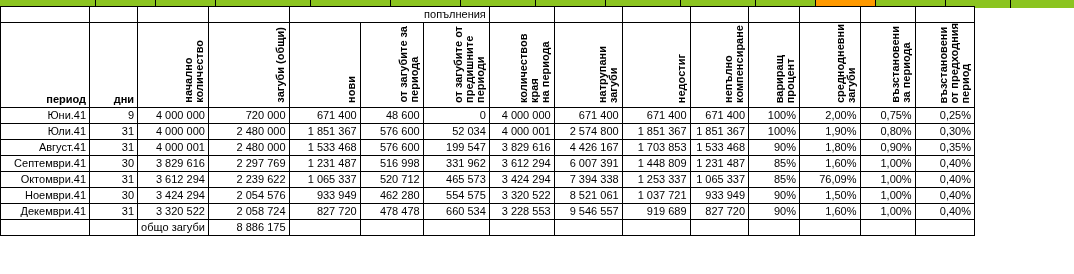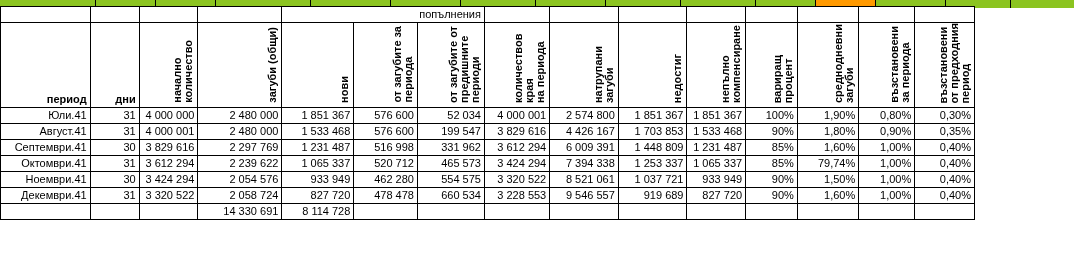--- a/index.html
+++ b/index.html
@@ -139,20 +139,37 @@
       <td><span class="vtxt">среднодневни
 загуби</span></td>
       <td><span class="vtxt">възстановени
 за периода</span></td>
       <td><span class="vtxt">възстановени
 от предходния
 период</span></td>
     </tr>
 
     <tr>
+      <td>Юни.41</td>
+      <td>9</td>
+      <td>4 000 000</td>
+      <td class="fill-orange">720 000</td>
+      <td>671 400</td>
+      <td>48 600</td>
+      <td>0</td>
+      <td class="fill-green">4 000 000</td>
+      <td>671 400</td>
+      <td>671 400</td>
+      <td>671 400</td>
+      <td>100%</td>
+      <td>2,00%</td>
+      <td>0,75%</td>
+      <td>0,25%</td>
+    </tr>
+    <tr>
       <td>Юли.41</td>
       <td>31</td>
       <td>4 000 000</td>
       <td class="fill-orange">2 480 000</td>
       <td>1 851 367</td>
       <td>576 600</td>
       <td>52 034</td>
       <td class="fill-green">4 000 001</td>
       <td>2 574 800</td>
       <td>1 851 367</td>
@@ -181,42 +198,42 @@
     </tr>
     <tr>
       <td>Септември.41</td>
       <td>30</td>
       <td>3 829 616</td>
       <td class="fill-orange">2 297 769</td>
       <td>1 231 487</td>
       <td>516 998</td>
       <td>331 962</td>
       <td class="fill-green">3 612 294</td>
-      <td>6 009 391</td>
+      <td>6 007 391</td>
       <td>1 448 809</td>
       <td>1 231 487</td>
       <td>85%</td>
       <td>1,60%</td>
       <td>1,00%</td>
       <td>0,40%</td>
     </tr>
     <tr>
       <td>Октомври.41</td>
       <td>31</td>
       <td>3 612 294</td>
       <td class="fill-orange">2 239 622</td>
       <td>1 065 337</td>
       <td>520 712</td>
       <td>465 573</td>
       <td class="fill-green">3 424 294</td>
       <td>7 394 338</td>
       <td>1 253 337</td>
       <td>1 065 337</td>
       <td>85%</td>
-      <td>79,74%</td>
+      <td>76,09%</td>
       <td>1,00%</td>
       <td>0,40%</td>
     </tr>
     <tr>
       <td>Ноември.41</td>
       <td>30</td>
       <td>3 424 294</td>
       <td class="fill-orange">2 054 576</td>
       <td>933 949</td>
       <td>462 280</td>
@@ -241,33 +258,33 @@
       <td class="fill-green">3 228 553</td>
       <td>9 546 557</td>
       <td>919 689</td>
       <td>827 720</td>
       <td>90%</td>
       <td>1,60%</td>
       <td>1,00%</td>
       <td>0,40%</td>
     </tr>
 
-    <tr>
-      <td class="nolines"></td>
-      <td class="nolines"></td>
-      <td class="nolines"></td>
-      <td>14 330 691</td>
-      <td>8 114 728</td>
-      <td class="nolines"></td>
-      <td class="nolines"></td>
-      <td class="nolines"></td>
-      <td class="nolines"></td>
-      <td class="nolines"></td>
-      <td class="nolines"></td>
-      <td class="nolines"></td>
-      <td class="nolines"></td>
-      <td class="nolines"></td>
-      <td class="nolines"></td>
-    </tr>
-
+
+    <tr>
+      <td class="nolines"></td>
+      <td class="nolines"></td>
+      <td class="labelcell">общо загуби</td>
+      <td>8 886 175</td>
+      <td class="nolines"></td>
+      <td class="nolines"></td>
+      <td class="nolines"></td>
+      <td class="nolines"></td>
+      <td class="nolines"></td>
+      <td class="nolines"></td>
+      <td class="nolines"></td>
+      <td class="nolines"></td>
+      <td class="nolines"></td>
+      <td class="nolines"></td>
+      <td class="nolines"></td>
+    </tr>
   </tbody>
     </table>
 </div>
 
 </body></html>

